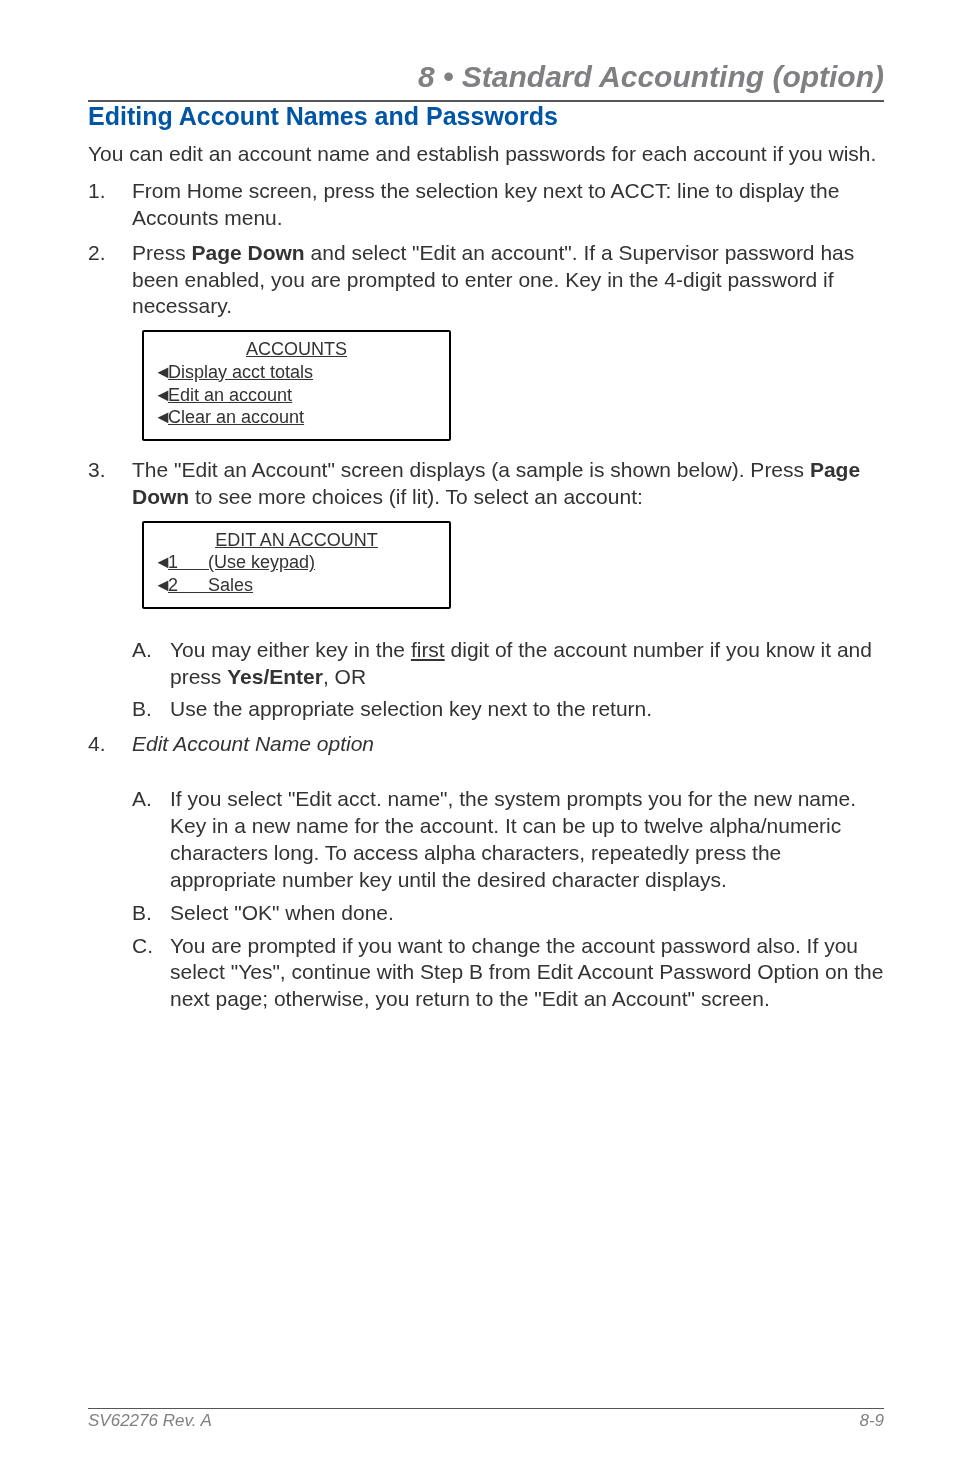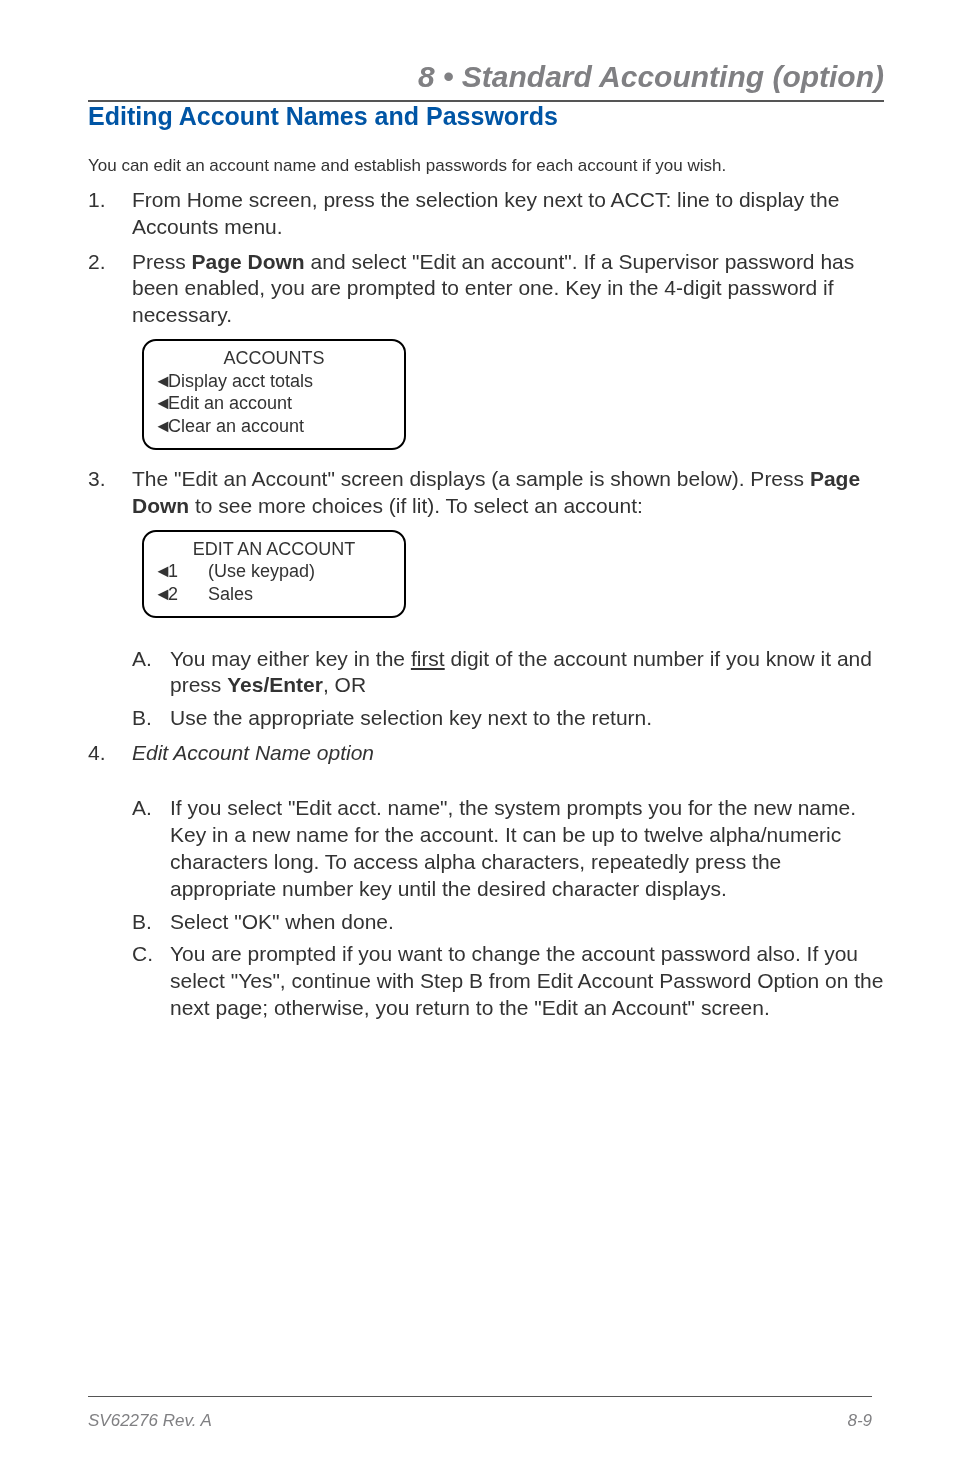--- a/index.html
+++ b/index.html
@@ -19,24 +19,24 @@
     font-weight: bold;
     font-size: 30px;
     color: #808083;
     padding-bottom: 6px;
     border-bottom: 2px solid #555;
   }
   .section-title {
     color: #0055a5;
     font-weight: bold;
     font-size: 25px;
-    margin-bottom: 24px;
+    margin-bottom: 10px;
   }
   .intro {
-    font-size: 17px;
+    font-size: 21px;
     line-height: 1.28;
     margin-bottom: 10px;
   }
   ol.main {
     list-style: none;
     counter-reset: main;
     font-size: 21px;
     line-height: 1.28;
   }
   ol.main > li {
@@ -46,27 +46,28 @@
     margin-bottom: 8px;
   }
   ol.main > li::before {
     content: counter(main) ".";
     position: absolute;
     left: 0;
     top: 0;
   }
   .lcd {
     border: 2px solid #000;
-    border-radius: 14px;
-    width: 264px;
+    border-radius: 2px;
+    width: 309px;
     margin: 10px 0 16px 10px;
     padding: 6px 10px 10px 10px;
     font-family: Arial, Helvetica, sans-serif;
     font-size: 18px;
     line-height: 1.26;
+    text-decoration: underline;
   }
   .lcd .lcd-title {
     text-align: center;
     margin-bottom: 0;
   }
   .lcd .row { white-space: pre; }
   .tri { display: inline-block; width: 14px; }
   ol.alpha {
     list-style: none;
     counter-reset: alpha;
@@ -87,23 +88,23 @@
   .subheading {
     font-style: italic;
     margin: 4px 0 11px 0;
   }
   .underline { text-decoration: underline; }
   b { font-weight: bold; }
   .footer {
     position: absolute;
     bottom: 44px;
     left: 88px;
-    right: 82px;
+    right: 70px;
     border-top: 1px solid #555;
-    padding-top: 14px;
+    padding-top: 2px;
     display: flex;
     justify-content: space-between;
     font-style: italic;
     color: #808083;
     font-size: 17px;
     align-items: center;
   }
 </style>
 </head>
 <body>

